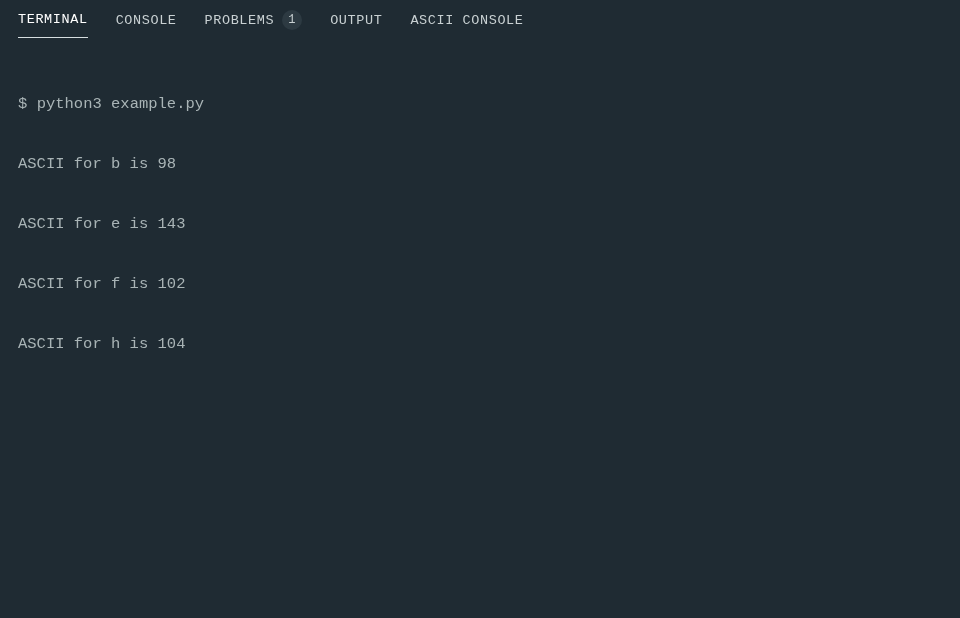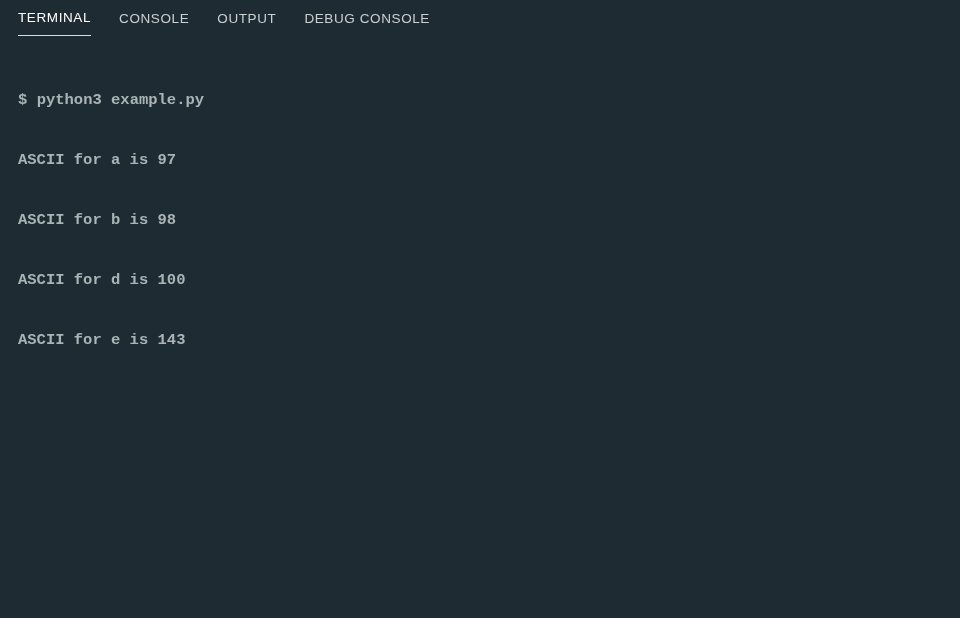--- a/index.html
+++ b/index.html
@@ -26,20 +26,21 @@
     font-size: 13.5px;
     letter-spacing: 0.6px;
     color: #c9d1d3;
   }
   .tab {
     display: flex;
     align-items: center;
     gap: 8px;
     padding-bottom: 10px;
     cursor: pointer;
+    font-family: Liberation Mono, monospace;
   }
   .tab.active {
     color: #ffffff;
     border-bottom: 1px solid #d6dee0;
   }
   .tab .badge {
     background: #2d3a42;
     color: #c9d1d3;
     border-radius: 50%;
     width: 20px;
@@ -49,48 +50,52 @@
     justify-content: center;
     font-size: 12px;
   }
   .terminal-body {
     padding: 14px 18px 8px 18px;
     font-size: 15.5px;
     line-height: 20px;
     white-space: pre;
     color: #a9b4b6;
   }
-  .line { display: block; font-weight: bold; }
+  .line { display: block; }
 </style>
 </head>
 <body>
 
 <div class="panel">
 
   <div class="tab-bar">
     <div class="tab active">
       <span>TERMINAL</span>
     </div>
     <div class="tab">
       <span>CONSOLE</span>
     </div>
     <div class="tab">
+      <span>PROBLEMS</span>
+      <span class="badge">1</span>
+    </div>
+    <div class="tab">
       <span>OUTPUT</span>
     </div>
     <div class="tab">
-      <span>DEBUG CONSOLE</span>
+      <span>ASCII CONSOLE</span>
     </div>
   </div>
 
   <div class="terminal-body">
     <span class="line"><span>$</span> <span>python3 example.py</span></span>
-    <span class="line">ASCII for a is 97</span>
     <span class="line">ASCII for b is 98</span>
-    <span class="line">ASCII for d is 100</span>
     <span class="line">ASCII for e is 143</span>
+    <span class="line">ASCII for f is 102</span>
+    <span class="line">ASCII for h is 104</span>
     
     
     
     
     
     
     
     
     
     

